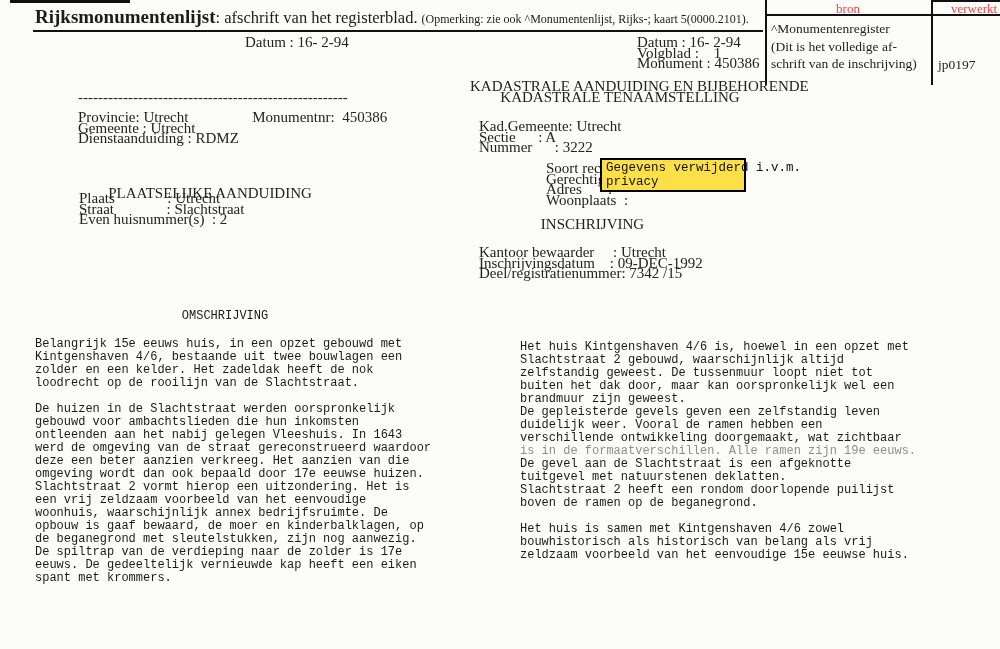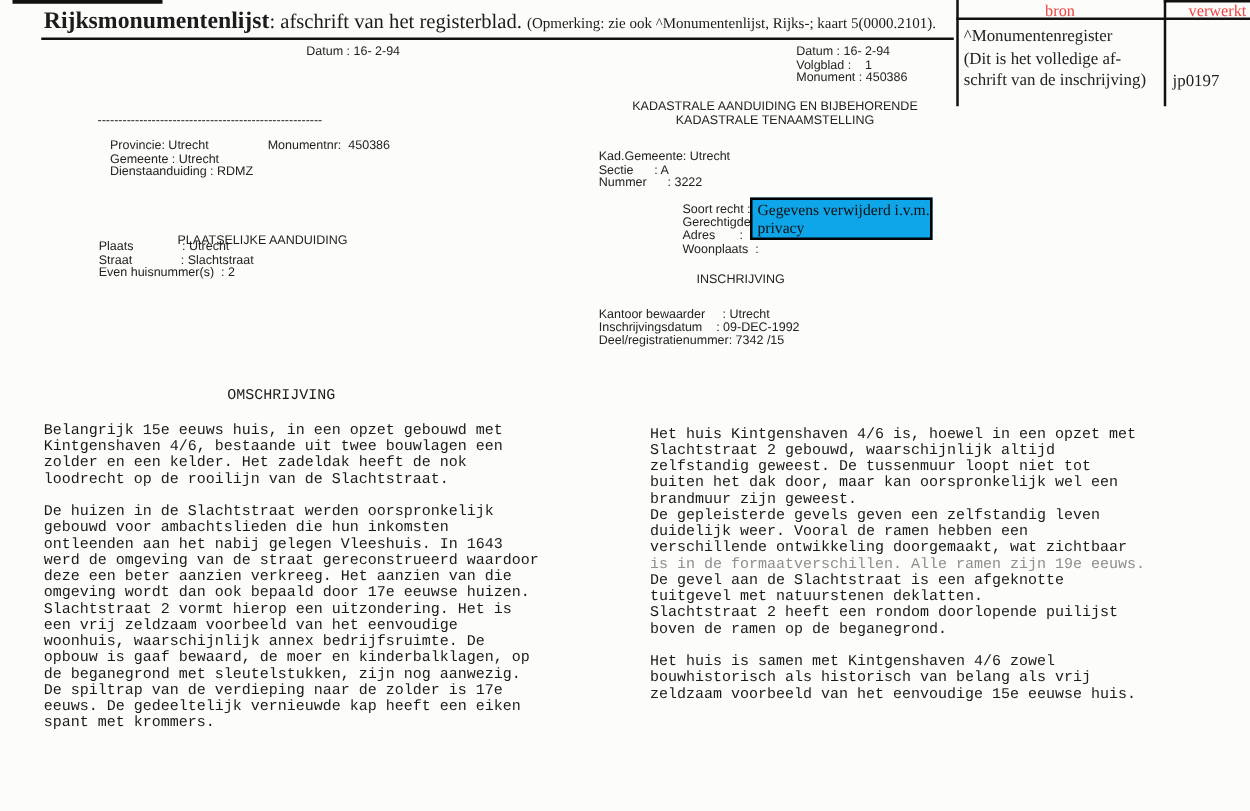--- a/index.html
+++ b/index.html
@@ -3,21 +3,21 @@
 <meta charset="utf-8">
 <style>
   html,body{margin:0;padding:0;background:#e8e8e6;}
   .page{
     position:relative;width:1000px;height:649px;background:#fcfcfa;
     overflow:hidden;color:#1c1c1c;
     font-family:"Liberation Mono", monospace;
   }
   .abs{position:absolute;}
   .pre{white-space:pre;}
-  .mono-sm{font-family:Liberation Sans, sans-serif;font-size:10px;line-height:10.5px;color:#222;}
+  .mono-sm{font-family:Liberation Serif, serif;font-size:15px;line-height:10.5px;color:#222;}
   .mono-body{font-family:"Liberation Mono",monospace;font-size:12px;line-height:13px;color:#1a1a1a;}
   .serif{font-family:"Liberation Serif",serif;}
   .center{text-align:center;}
   .rule{background:#111;}
   
   .title-wrap{left:35px;top:6px;width:720px;font-family:"Liberation Serif",serif;}
   .t-bold{font-weight:bold;font-size:19px;}
   .t-rest{font-size:16.5px;}
   .t-note{font-size:12px;}
   .title-rule{left:33px;top:30px;width:730px;height:2px;}
@@ -25,22 +25,22 @@
   
   .vline{top:0;width:1.5px;height:85px;background:#111;}
   .tbl-hline{left:765px;top:14px;width:235px;height:1.5px;}
   .tbl-topline{left:931px;top:0;width:69px;height:2px;}
   .tbl-head{top:1px;font-size:13px;color:#ef4444;}
   .bron-val{left:771px;top:20px;font-size:13.5px;line-height:17.5px;color:#222;}
   .verwerkt-val{left:938px;top:57px;font-size:13.5px;color:#222;}
   
   .privacy-box{
     left:600px;top:158px;width:134px;border:2px solid #000;
-    font-family:Liberation Serif, serif;font-size:12.5px;line-height:14px;
-    padding:1px 4px;color:#111;background:#0ea5e9;
+    font-family:Liberation Mono, monospace;font-size:12.5px;line-height:14px;
+    padding:1px 4px;color:#111;background:#fde047;
   }
   .faded{color:#8e8e8e;}
   .para{white-space:pre;display:block;}
   .gap-top{margin-top:13px;}
 </style>
 </head>
 <body>
 
 <div class="page">
 
@@ -57,21 +57,21 @@
   <div class="abs rule tbl-topline"></div>
   <div class="abs serif tbl-head center" style="left:765px;width:166px;">bron</div>
   <div class="abs serif tbl-head center" style="left:931px;width:86px;">verwerkt</div>
   <div class="abs serif pre bron-val">^Monumentenregister
 (Dit is het volledige af-
 schrift van de inschrijving)</div>
   <div class="abs serif verwerkt-val">jp0197</div>
 
   <div class="abs mono-sm pre" style="left:245px;top:37px;">Datum : 16- 2-94</div>
   <div class="abs mono-sm pre" style="left:78px;top:92px;">------------------------------------------------------</div>
-  <div class="abs mono-sm pre" style="left:88px;top:112px;">Provincie: Utrecht                 Monumentnr:  450386
+  <div class="abs mono-sm pre" style="left:78px;top:112px;">Provincie: Utrecht                 Monumentnr:  450386
 Gemeente : Utrecht
 Dienstaanduiding : RDMZ</div>
   <div class="abs mono-sm pre center" style="left:55px;top:164px;width:310px;margin-top:24px;">PLAATSELIJKE AANDUIDING</div>
   <div class="abs mono-sm pre" style="left:79px;top:193px;">Plaats              : Utrecht
 Straat              : Slachtstraat
 Even huisnummer(s)  : 2</div>
 
   <div class="abs mono-sm pre" style="left:637px;top:37px;">Datum : 16- 2-94
 Volgblad :    1
 Monument : 450386</div>

